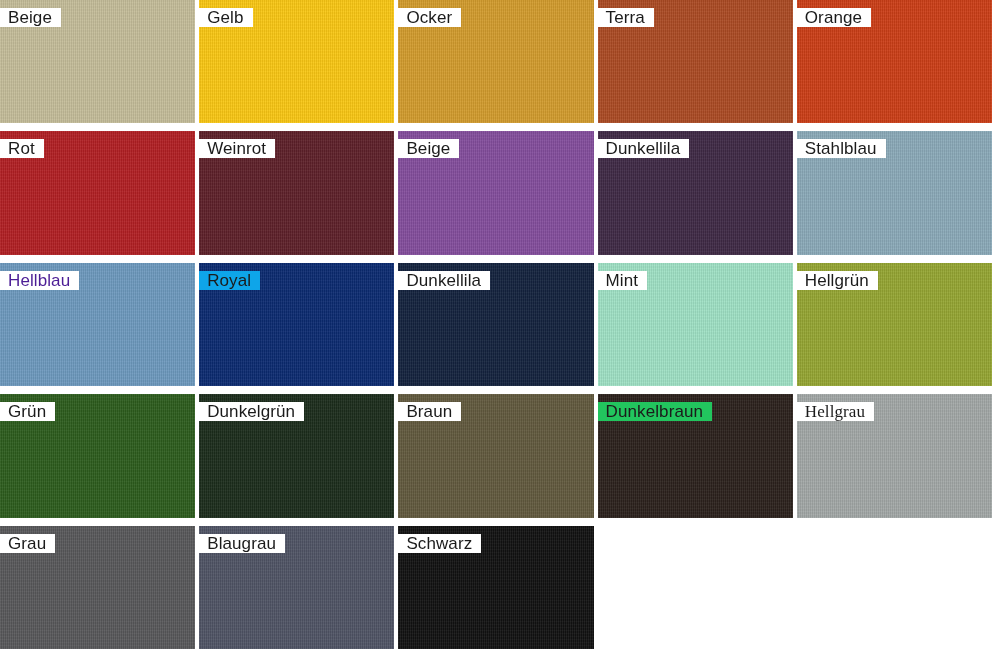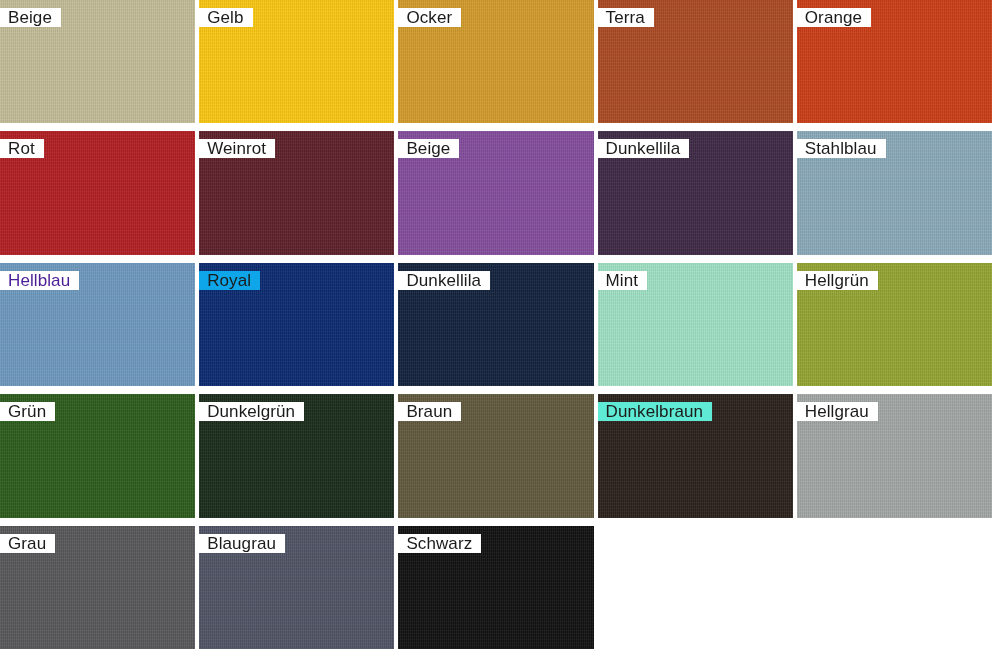--- a/index.html
+++ b/index.html
@@ -144,25 +144,25 @@
     <div class="swatch">
       <div class="swatch-color" style="background-color: rgb(27, 44, 27);"></div>
       <div class="swatch-label" style="background: rgb(255, 255, 255); color: rgb(27, 27, 27);">Dunkelgrün</div>
     </div>
     <div class="swatch">
       <div class="swatch-color" style="background-color: rgb(97, 89, 61);"></div>
       <div class="swatch-label" style="background: rgb(255, 255, 255); color: rgb(27, 27, 27);">Braun</div>
     </div>
     <div class="swatch">
       <div class="swatch-color" style="background-color: rgb(43, 33, 28);"></div>
-      <div class="swatch-label" style="background: #5eead4; color: rgb(27, 27, 27);">Dunkelbraun</div>
+      <div class="swatch-label" style="background: #22c55e; color: rgb(27, 27, 27);">Dunkelbraun</div>
     </div>
     <div class="swatch">
       <div class="swatch-color" style="background-color: rgb(162, 167, 166);"></div>
-      <div class="swatch-label" style="background: rgb(255, 255, 255); color: rgb(27, 27, 27);">Hellgrau</div>
+      <div class="swatch-label" style="background: rgb(255, 255, 255); color: rgb(27, 27, 27); font-family: Liberation Serif, serif;">Hellgrau</div>
     </div>
     <div class="swatch">
       <div class="swatch-color" style="background-color: rgb(88, 88, 90);"></div>
       <div class="swatch-label" style="background: rgb(255, 255, 255); color: rgb(27, 27, 27);">Grau</div>
     </div>
     <div class="swatch">
       <div class="swatch-color" style="background-color: rgb(79, 84, 100);"></div>
       <div class="swatch-label" style="background: rgb(255, 255, 255); color: rgb(27, 27, 27);">Blaugrau</div>
     </div>
     <div class="swatch">

